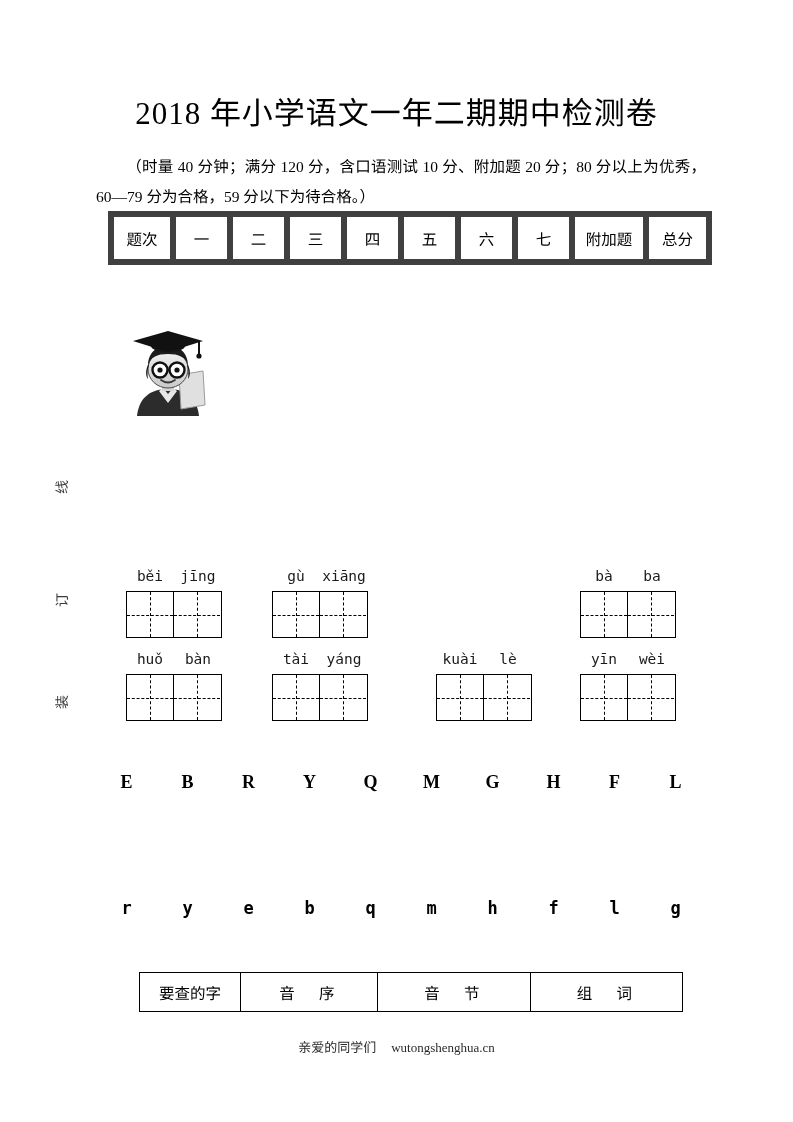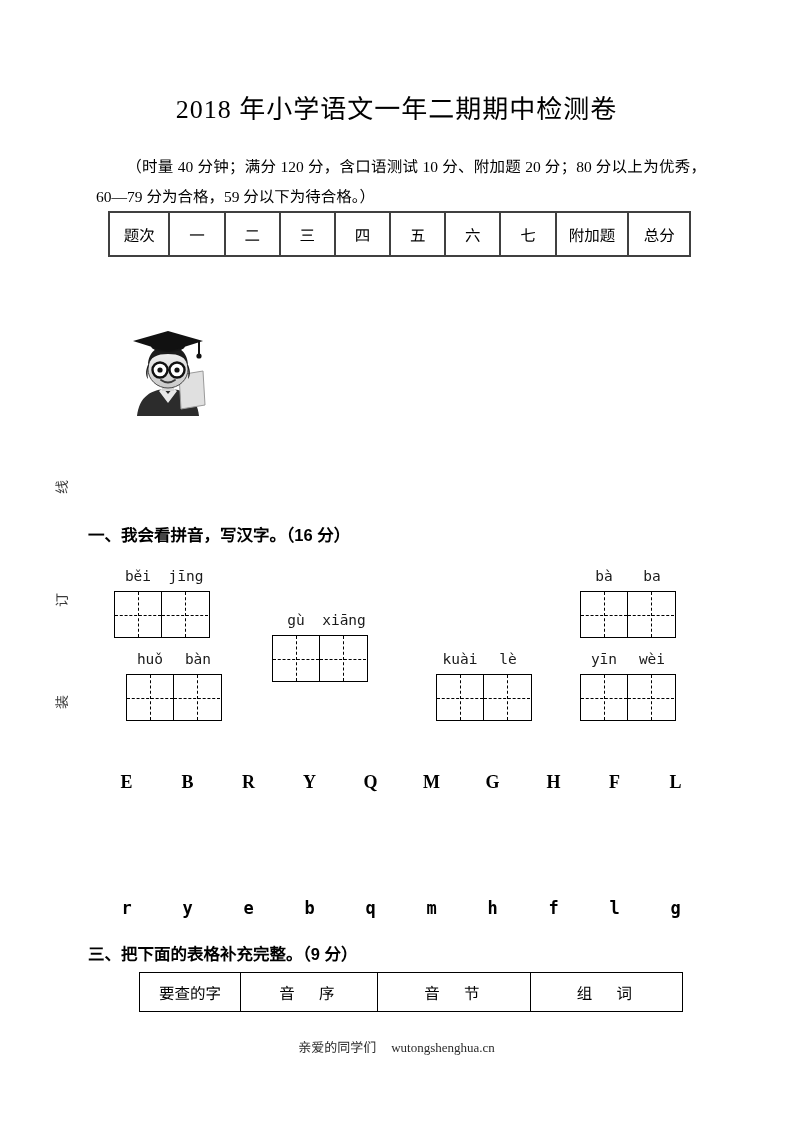--- a/index.html
+++ b/index.html
@@ -44,21 +44,21 @@
   .margin-mark.m1 { top: 113px; }
   .margin-mark.m2 { top: 215px; }
 
   
   .doc-title {
     position: absolute;
     left: 0;
     top: 88px;
     width: 793px;
     text-align: center;
-    font-size: 26px;
+    font-size: 31px;
     letter-spacing: 1px;
     font-family: "Liberation Serif", "DejaVu Serif", serif;
     white-space: nowrap;
   }
 
   
   .meta {
     position: absolute;
     left: 96px;
     top: 152px;
@@ -72,21 +72,21 @@
   
   .score-table {
     position: absolute;
     left: 108px;
     top: 211px;
     width: 583px;
     border-collapse: collapse;
     table-layout: fixed;
   }
   .score-table td {
-    border: 2px solid #404040;
+    border: 6px solid #404040;
     height: 42px;
     text-align: center;
     vertical-align: middle;
     font-size: 15.5px;
     padding: 0;
   }
   .score-table td.hdr-label { width: 56px; }
   .score-table td.hdr-num  { width: 51px; }
   .score-table td.hdr-ext  { width: 68px; }
   .score-table td.hdr-tot  { width: 57px; }
@@ -314,36 +314,35 @@
       <path d="M32 49 Q39 54 46 49" stroke="#3a3a3a" stroke-width="1.8" fill="none" stroke-linecap="round"></path>
 
       <ellipse cx="39" cy="15" rx="17" ry="6" fill="#151515"></ellipse>
       <path d="M4 10 L39 0 L74 10 L39 21 Z" fill="#111111"></path>
       <path d="M70 11 L70 24" stroke="#111111" stroke-width="2"></path>
       <circle cx="70" cy="25" r="2.6" fill="#111111"></circle>
     </svg>
   </div>
 
 
-  <div class="sec-head" id="sec1-head">一、我会看拼音，写汉字。（16 分）</div>
 
   <div class="pinyin-row" id="pinyin-row-0">
 
-    <div class="pygroup" style="left:114px; width:96px;">
+    <div class="pygroup" style="left:126px; width:96px;">
       <div class="pylabels">
         <span>běi</span>
         <span>jīng</span>
       </div>
       <div class="tianzige">
         <div class="tzcell" style="width:46.4px"></div>
         <div class="tzcell" style="width:46.4px"></div>
       </div>
     </div>
 
-    <div class="pygroup" style="left:272px; width:96px;margin-top:44px;">
+    <div class="pygroup" style="left:272px; width:96px;">
       <div class="pylabels">
         <span>gù</span>
         <span>xiāng</span>
       </div>
       <div class="tianzige">
         <div class="tzcell" style="width:46.4px"></div>
         <div class="tzcell" style="width:46.4px"></div>
       </div>
     </div>
 
@@ -366,20 +365,30 @@
       <div class="pylabels">
         <span>huǒ</span>
         <span>bàn</span>
       </div>
       <div class="tianzige">
         <div class="tzcell" style="width:46.4px"></div>
         <div class="tzcell" style="width:46.4px"></div>
       </div>
     </div>
 
+    <div class="pygroup" style="left:272px; width:96px;">
+      <div class="pylabels">
+        <span>tài</span>
+        <span>yáng</span>
+      </div>
+      <div class="tianzige">
+        <div class="tzcell" style="width:46.4px"></div>
+        <div class="tzcell" style="width:46.4px"></div>
+      </div>
+    </div>
 
     <div class="pygroup" style="left:436px; width:96px;">
       <div class="pylabels">
         <span>kuài</span>
         <span>lè</span>
       </div>
       <div class="tianzige">
         <div class="tzcell" style="width:46.4px"></div>
         <div class="tzcell" style="width:46.4px"></div>
       </div>
@@ -417,21 +426,20 @@
     <span>e</span>
     <span>b</span>
     <span>q</span>
     <span>m</span>
     <span>h</span>
     <span>f</span>
     <span>l</span>
     <span>g</span>
   </div>
 
-  <div class="sec-head" id="sec3-head">三、把下面的表格补充完整。（9 分）</div>
 
   <table class="dict-table">
     <tbody>
       <tr>
         <td class="c0">要查的字</td>
         <td class="c1 sp">音　序</td>
         <td class="c2 sp">音　节</td>
         <td class="c3 sp">组　词</td>
       </tr>
     </tbody>

